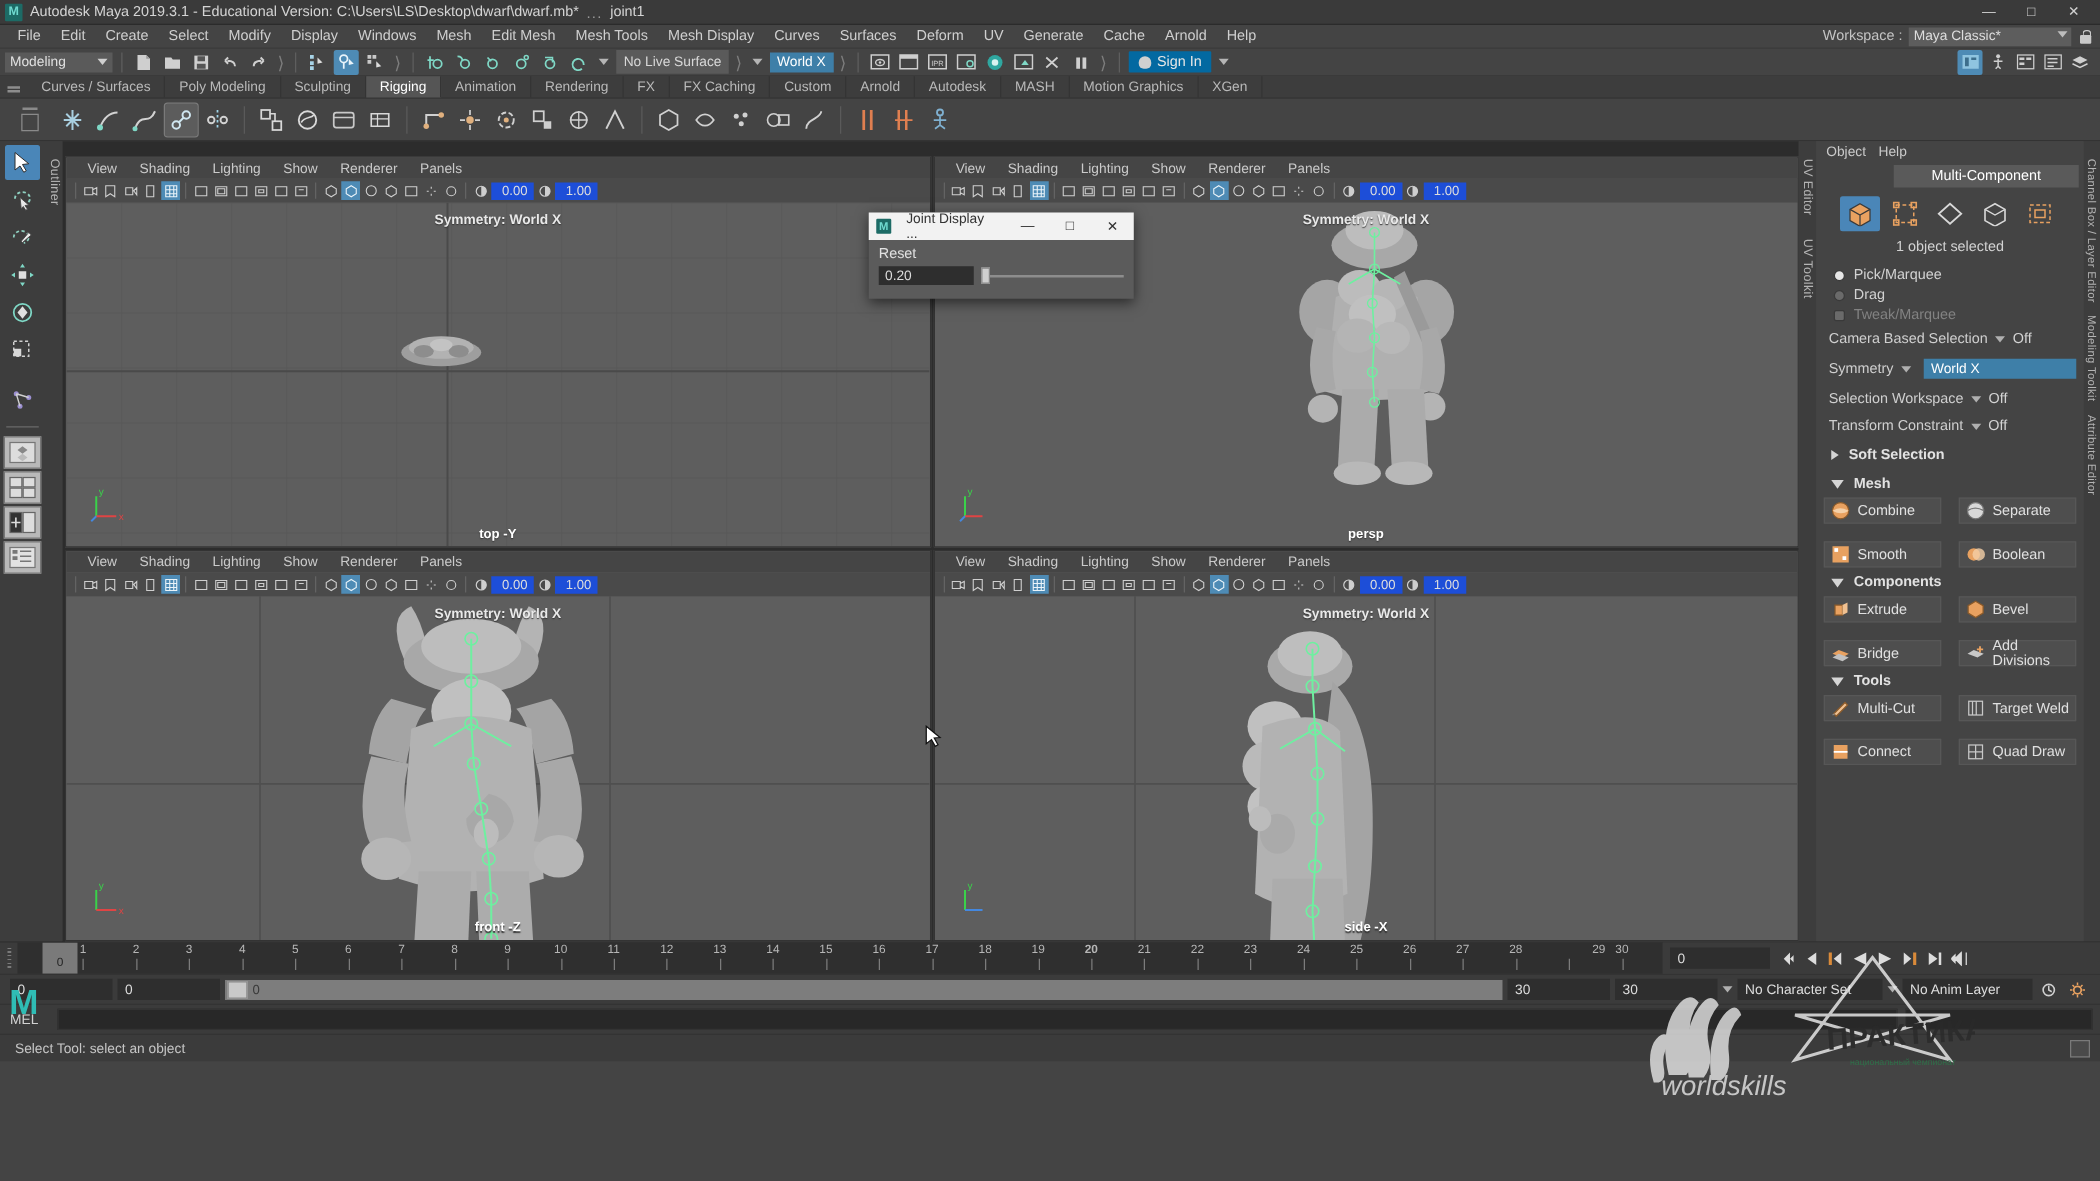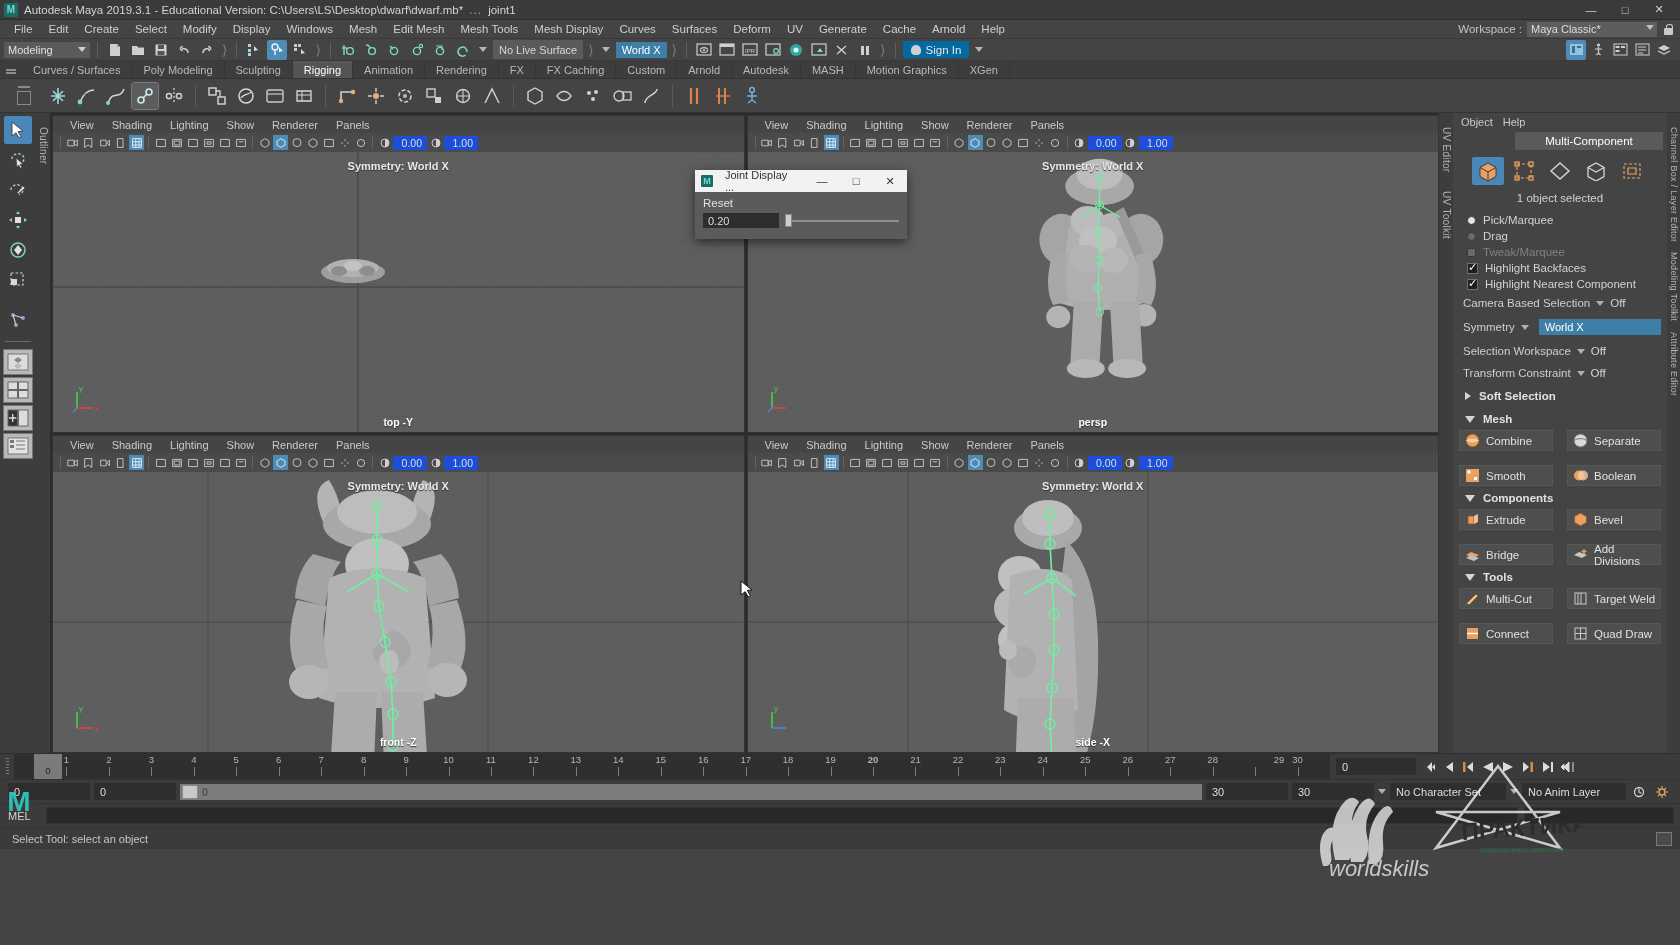--- a/index.html
+++ b/index.html
@@ -58,21 +58,21 @@
   .main { display:flex; height:640px; }
   .toolbox { width:36px; background:#3d3d3d; padding-top:3px; display:flex; flex-direction:column; align-items:center; gap:2px;}
   .tool { width:28px; height:28px; display:flex; align-items:center; justify-content:center; border-radius:2px;}
   .tool.sel { background:#4a86b8; }
   .tool-div { width:26px; height:1px; background:#6a6a6a; margin:5px 0;}
   .tool-sq { width:30px; height:26px; background:#b9b9b9; border:1px solid #777; display:flex; align-items:center; justify-content:center; }
 
   .vert-tab { width:14px; background:#3d3d3d; display:flex; flex-direction:column; align-items:center; justify-content:flex-start; padding-top:14px;}
   .vert-tab span { writing-mode:vertical-rl; font-size:10px; color:#b4b4b4; letter-spacing:.3px; margin-bottom:18px;}
 
-  .viewports { flex:1; display:grid; grid-template-columns:1fr 1fr; grid-template-rows:1fr 1fr; background:#2c2c2c; gap:2px; padding:2px 0 0 2px;}
+  .viewports { flex:1; display:grid; grid-template-columns:1fr 1fr; grid-template-rows:1fr 1fr; background:#2c2c2c; gap:2px; padding:12px 0 0 2px;}
   .vp { position:relative; background:#5d5d5d; overflow:hidden; border:1px solid #333;}
   .vp-menu { height:17px; background:#454545; display:flex; align-items:center; padding-left:8px; gap:0; position:relative; z-index:6;}
   .vp-menu span { font-size:11px; color:#cacaca; padding:0 9px; }
   .vp-bar { height:19px; background:#4a4a4a; display:flex; align-items:center; padding-left:4px; gap:1px; position:relative; z-index:6;}
   .vbi { width:15px; height:15px; display:flex; align-items:center; justify-content:center;}
   .vbi.on { background:#4e8bb5; }
   .vb-sep { width:1px; height:13px; background:#636363; margin:0 3px;}
   .vnum { background:#1d4ed8; color:#ddd; font-size:10.5px; padding:1px 5px; min-width:34px; text-align:right; }
   .vp-canvas { position:absolute; inset:36px 0 0 0; background:#5e5e5e; }
   .grid-lines { position:absolute; inset:0; }
@@ -1380,30 +1380,20 @@
           <span class="radio on"></span>
           <span>Pick/Marquee</span>
         </div>
         <div class="radio-row">
           <span class="radio"></span>
           <span>Drag</span>
         </div>
         <div class="radio-row dim">
           <span class="radio sq"></span>
           <span>Tweak/Marquee</span>
-        </div>
-      </div>
-    <div id="cbx-rows">
-        <div class="radio-row">
-          <span class="cbx on"></span>
-          <span>Highlight Backfaces</span>
-        </div>
-        <div class="radio-row">
-          <span class="cbx on"></span>
-          <span>Highlight Nearest Component</span>
         </div>
       </div>
     <div id="attr-rows">
         <div class="attr-row">
           <span class="lbl">Camera Based Selection</span>
           <i class="dncaret"></i>
           <span class="attr-val">Off</span>
         </div>
         <div class="attr-row">
           <span class="lbl">Symmetry</span>

